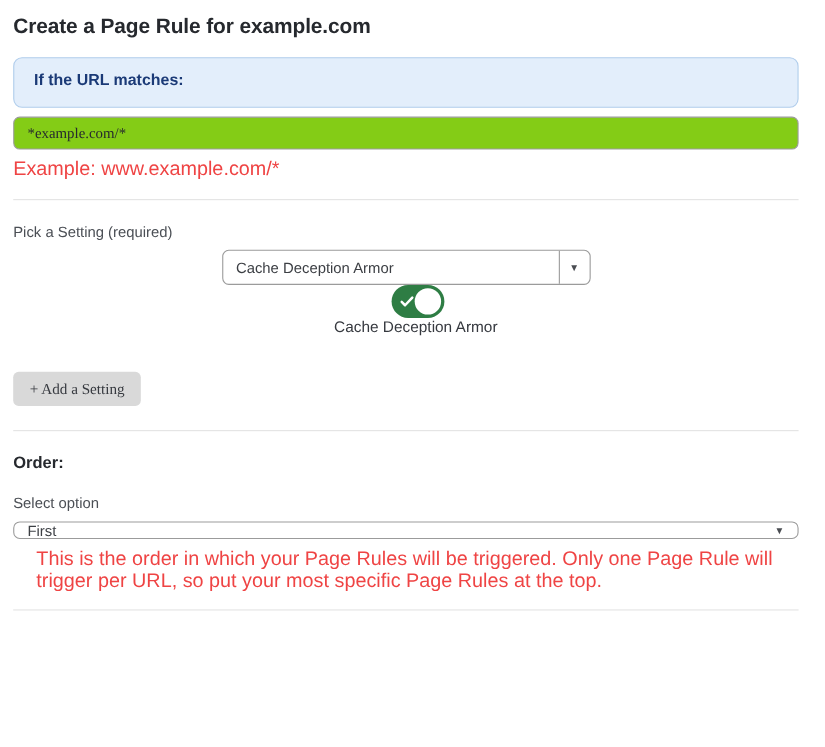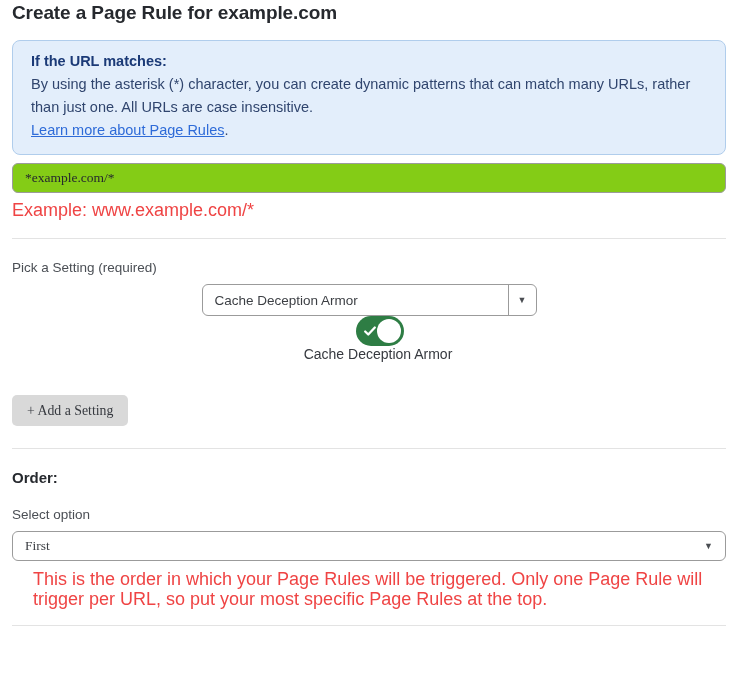--- a/index.html
+++ b/index.html
@@ -3,21 +3,21 @@
 <meta charset="utf-8">
 <style>
   * { box-sizing: border-box; }
   html, body { margin: 0; padding: 0; background: #ffffff; }
   body {
     width: 750px; height: 679px;
     font-family: "Liberation Sans", sans-serif;
     color: #26292e;
     overflow: hidden;
   }
-  .container { padding: 1px 24px 0 12px; }
+  .container { padding: 13px 24px 0 12px; }
 
   h1.page-title {
     margin: 0 0 0 0;
     font-size: 19px; line-height: 23px; font-weight: 700;
     color: #26292e; letter-spacing: -0.1px;
   }
 
   .info-box {
     margin-top: 16px;
     background: var(--info-bg, #e3eefb);
@@ -101,39 +101,34 @@
     border: none; border-radius: 5px;
     height: 31px; padding: 0 15px;
     font-family: Liberation Serif, serif;
     font-size: 13.8px; cursor: pointer;
   }
   .btn.gray { background: var(--secondary-button, #d9d9d9); color: #36393f; }
   .add-btn { margin-top: 33px; }
 
   .order-select {
     margin-top: 8px; width: 100%;
-    height: 30px; justify-content: space-between;
+    height: 16px; justify-content: space-between;
     padding: 0 12px;
-    font-family: Liberation Serif, serif;
   }
   .order-helper { margin-top: 8px; width: 704px; margin-left: 21px; }
 </style>
 </head>
 <body>
 
 <div class="container">
 
   <h1 class="page-title">Create a Page Rule for example.com</h1>
 
   <div class="info-box">
     <div class="info-heading">If the URL matches:</div>
-    <div class="info-body">
-      <span>By using the asterisk (*) character, you can create dynamic patterns that can match many URLs, rather than just one. All URLs are case insensitive.</span><br>
-      <a class="info-link" href="#">Learn more about Page Rules</a><span>.</span>
-    </div>
   </div>
 
   <input class="text-input" type="text" value="*example.com/*" style="">
   <div class="helper-text">Example: www.example.com/*</div>
 
   <hr class="divider">
 
 
   <div class="field-label">Pick a Setting (required)</div>
 

